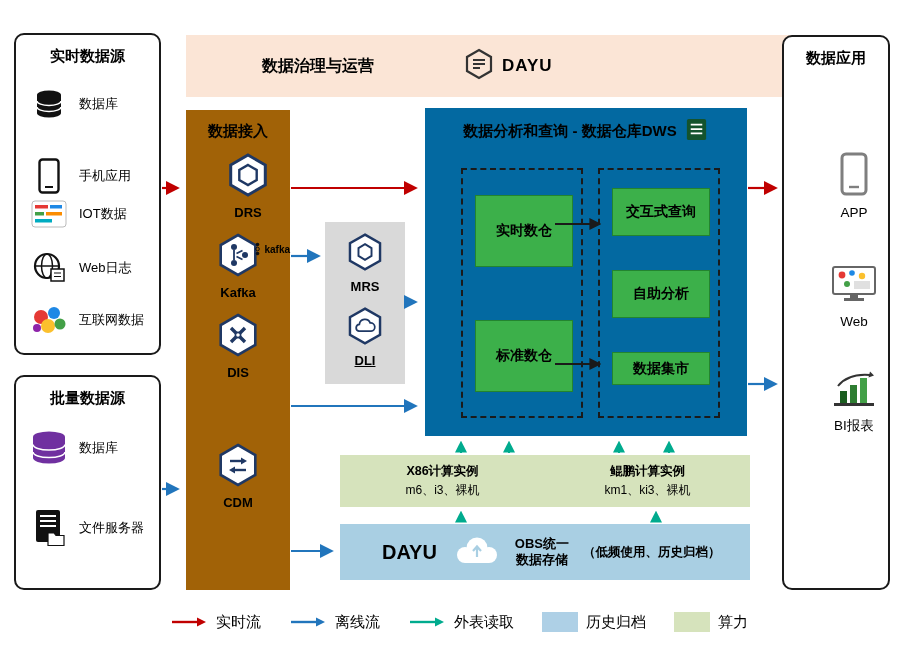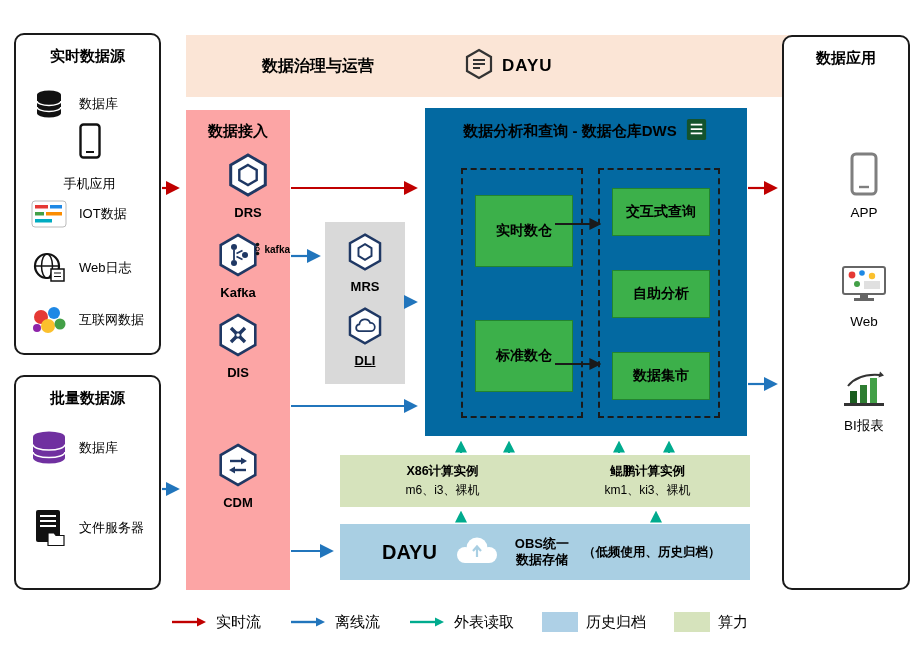--- a/index.html
+++ b/index.html
@@ -13,21 +13,21 @@
   .ic { width:46px; display:flex; justify-content:center; flex:0 0 46px; }
   .lbl { font-size:13px; line-height:1.2; }
 
   
   .banner { position:absolute; left:186px; top:35px; width:638px; height:62px; background:#fbe5d6; }
   .banner-title { position:absolute; left:76px; top:50%; transform:translateY(-50%); font-size:16px; font-weight:bold; }
   .dayu { position:absolute; left:278px; top:50%; transform:translateY(-50%); display:flex; align-items:center; gap:8px; }
   .dayu-text { font-size:17px; font-weight:bold; letter-spacing:1px; }
 
   
-  .ingest { position:absolute; left:186px; top:110px; width:104px; height:480px; background:#fca5a5; }
+  .ingest { position:absolute; left:186px; top:110px; width:104px; height:480px; background:#a16207; }
   .ingest-title { text-align:center; font-weight:bold; font-size:15px; padding-top:12px; }
   .svc { position:absolute; left:0; width:100%; display:flex; flex-direction:column; align-items:center; }
   .svc-lbl { font-size:13px; font-weight:bold; margin-top:3px; }
   .kafka-badge { position:absolute; right:0px; top:10px; display:flex; align-items:center; gap:2px; font-size:10px; font-weight:bold; }
 
   
   .procbox { position:absolute; left:325px; top:222px; width:80px; height:162px; background:#d9d9d9; }
 
   
   .dws { position:absolute; left:425px; top:108px; width:322px; height:328px; background:#0369a1; }
@@ -89,21 +89,21 @@
       <span class="ic">
         <svg width="36" height="34" viewBox="0 0 36 34">
             <ellipse cx="18" cy="8" rx="12" ry="4.5" fill="#111"></ellipse>
             <path d="M6 8 v18 a12 4.5 0 0 0 24 0 v-18" fill="#111"></path>
             <path d="M6 14 a12 4.5 0 0 0 24 0" fill="none" stroke="#fff" stroke-width="1.4"></path>
             <path d="M6 20 a12 4.5 0 0 0 24 0" fill="none" stroke="#fff" stroke-width="1.4"></path>
           </svg>
       </span>
       <span class="lbl">数据库</span>
     </div>
-    <div class="src-item" style="top:88px;flex-direction:column;">
+    <div class="src-item" style="top:118px;">
       <span class="ic">
         <svg width="22" height="36" viewBox="0 0 22 36">
             <rect x="1.5" y="1.5" width="19" height="33" rx="3" fill="none" stroke="#111" stroke-width="2.4"></rect>
             <line x1="7" y1="29" x2="15" y2="29" stroke="#111" stroke-width="2"></line>
           </svg>
       </span>
       <span class="lbl">手机应用</span>
     </div>
     <div class="src-item" style="top:156px;">
       <span class="ic">
@@ -263,21 +263,21 @@
         <span>标准数仓</span>
       </div>
     </div>
     <div class="dashed" style="left:173px;">
       <div class="greenbox" style="top:18px; height:48px;">
         <span>交互式查询</span>
       </div>
       <div class="greenbox" style="top:100px; height:48px;">
         <span>自助分析</span>
       </div>
-      <div class="greenbox" style="top:182px; height:48px;">
+      <div class="greenbox" style="top:182px; height:33px;">
         <span>数据集市</span>
       </div>
     </div>
   </div>
 
   <div class="compute">
     <div class="compute-half">
       <span class="compute-title">X86计算实例</span>
       <span class="compute-models">m6、i3、裸机</span>
     </div>
@@ -300,21 +300,21 @@
           <path d="M26 23 V13 M22 17 L26 12.5 L30 17" stroke="#a9cfe3" stroke-width="2.2" fill="none"></path>
         </svg>
     </span>
     <span class="obs-col">
       <span>OBS统一</span>
       <span>数据存储</span>
     </span>
     <span class="obs-note">（低频使用、历史归档）</span>
   </div>
 
-  <div class="panel" style="left:782px; top:35px; width:128px; height:555px;">
+  <div class="panel" style="left:782px; top:35px; width:108px; height:555px;">
     <div class="panel-title">数据应用</div>
     <div class="app-item" style="top:115px;">
       <span>
         <svg width="28" height="44" viewBox="0 0 28 44">
             <rect x="2" y="2" width="24" height="40" rx="4" fill="none" stroke="#7f7f7f" stroke-width="3"></rect>
             <line x1="9" y1="35" x2="19" y2="35" stroke="#7f7f7f" stroke-width="2.4"></line>
           </svg>
       </span>
       <span class="app-lbl">APP</span>
     </div>

